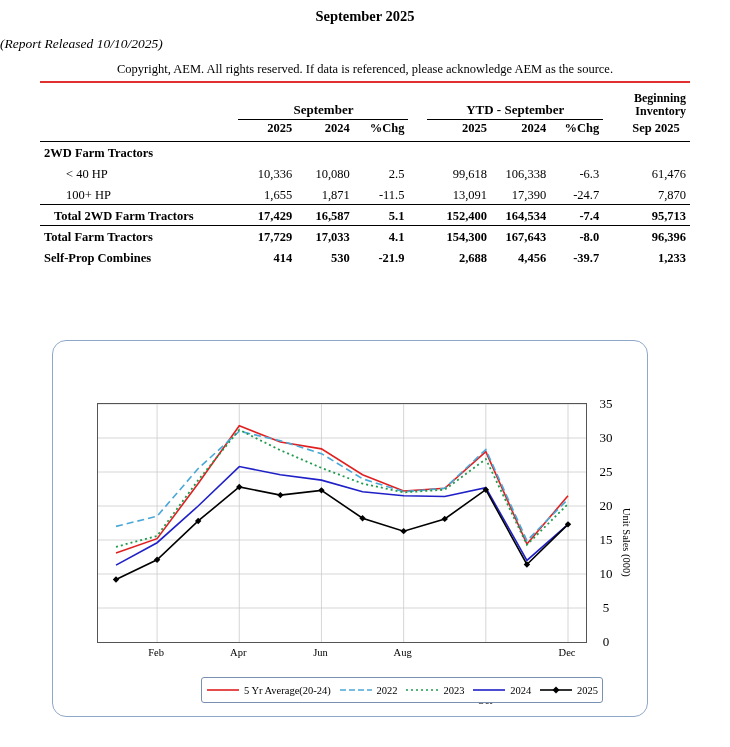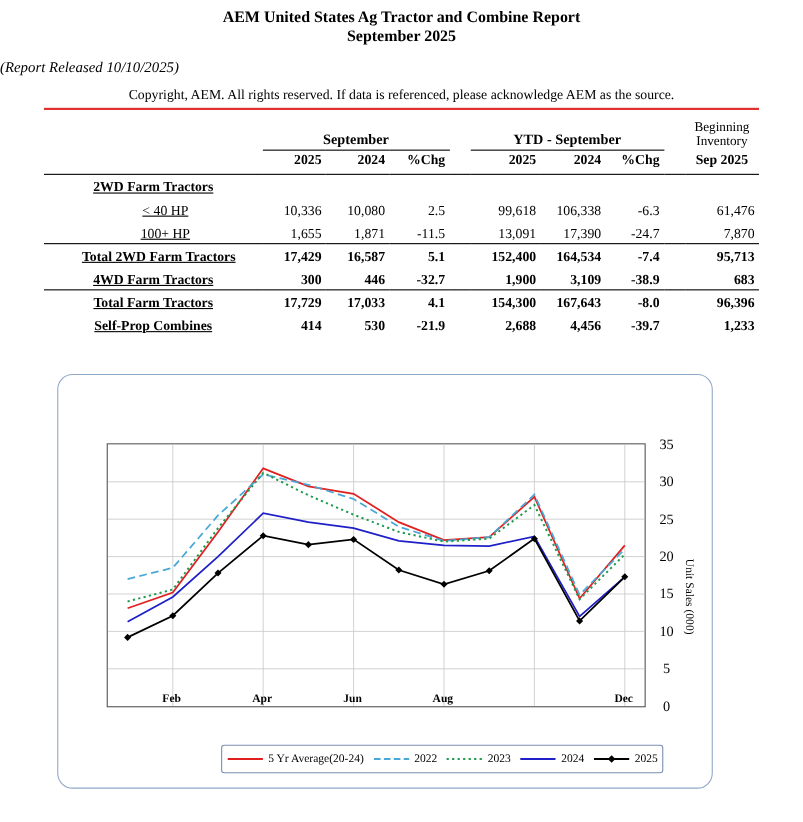--- a/index.html
+++ b/index.html
@@ -70,36 +70,35 @@
     font-weight: bold;
     text-align: right;
     font-size: 12.5px;
   }
   .head-rule td {
     border-bottom: 1.4px solid #000;
     height: 2px;
     padding: 0;
   }
   .lbl {
-    text-align: center;
+    text-align: left;
     white-space: nowrap;
-    text-decoration: underline;
   }
   .num {
     text-align: right;
     white-space: nowrap;
   }
   .bold { font-weight: bold; }
   .indent1 { padding-left: 26px !important; }
   .indent2 { padding-left: 14px !important; }
   .row-h { height: 21px; }
   .rule-top td { border-top: 1px solid #000; }
   .beg-head {
-    font-weight: normal;
-    text-align: center;
+    font-weight: bold;
+    text-align: right;
     font-size: 12px;
     line-height: 13px;
   }
 
   
   .chart-panel {
     position: absolute;
     left: 52px;
     top: 340px;
     width: 594px;
@@ -143,24 +142,23 @@
   .ytick {
     position: absolute;
     font-size: 13px;
     left: 516px;
     text-align: center;
     width: 30px;
   }
   .xtick {
     position: absolute;
     font-size: 10.5px;
-    top: 227px;
+    top: 244px;
     text-align: center;
     width: 40px;
-    font-weight: bold;
   }
   .legend {
     position: absolute;
     left: 148px;
     top: 336px;
     width: 400px;
     height: 24px;
     border: 1px solid #7a90b0;
     border-radius: 3px;
     background: #fff;
@@ -175,21 +173,20 @@
     gap: 4px;
     white-space: nowrap;
   }
 </style>
 </head>
 <body>
 
 <div class="page">
 
   <div class="title-block">
-    <div class="title-line">AEM United States Ag Tractor and Combine Report</div>
     <div class="title-line">September 2025</div>
   </div>
 
   <div class="released">(Report Released 10/10/2025)</div>
   <div class="copyright">Copyright, AEM. All rights reserved. If data is referenced, please acknowledge AEM as the source.</div>
   <div class="red-rule"></div>
 
   <table class="report">
     <colgroup>
       <col style="width:210px">
@@ -277,32 +274,20 @@
       <td class="num bold">16,587</td>
       <td class="num bold">5.1</td>
       <td></td>
       <td class="num bold">152,400</td>
       <td class="num bold">164,534</td>
       <td class="num bold">-7.4</td>
       <td></td>
       <td class="num bold">95,713</td>
     </tr>
 
-    <tr class="row-h">
-      <td class="lbl bold">4WD Farm Tractors</td>
-      <td class="num bold">300</td>
-      <td class="num bold">446</td>
-      <td class="num bold">-32.7</td>
-      <td></td>
-      <td class="num bold">1,900</td>
-      <td class="num bold">3,109</td>
-      <td class="num bold">-38.9</td>
-      <td></td>
-      <td class="num bold">683</td>
-    </tr>
 
     <tr class="row-h rule-top">
       <td class="lbl bold">Total Farm Tractors</td>
       <td class="num bold">17,729</td>
       <td class="num bold">17,033</td>
       <td class="num bold">4.1</td>
       <td></td>
       <td class="num bold">154,300</td>
       <td class="num bold">167,643</td>
       <td class="num bold">-8.0</td>

